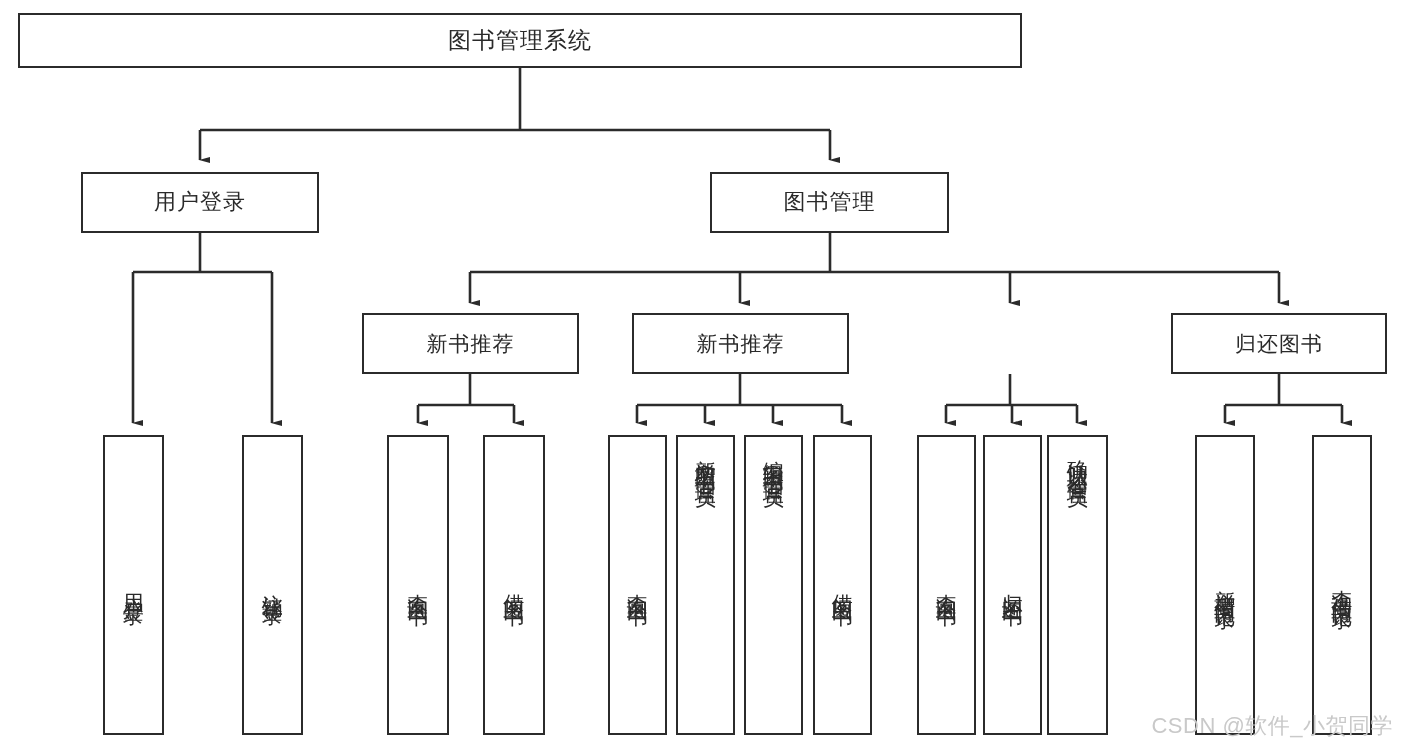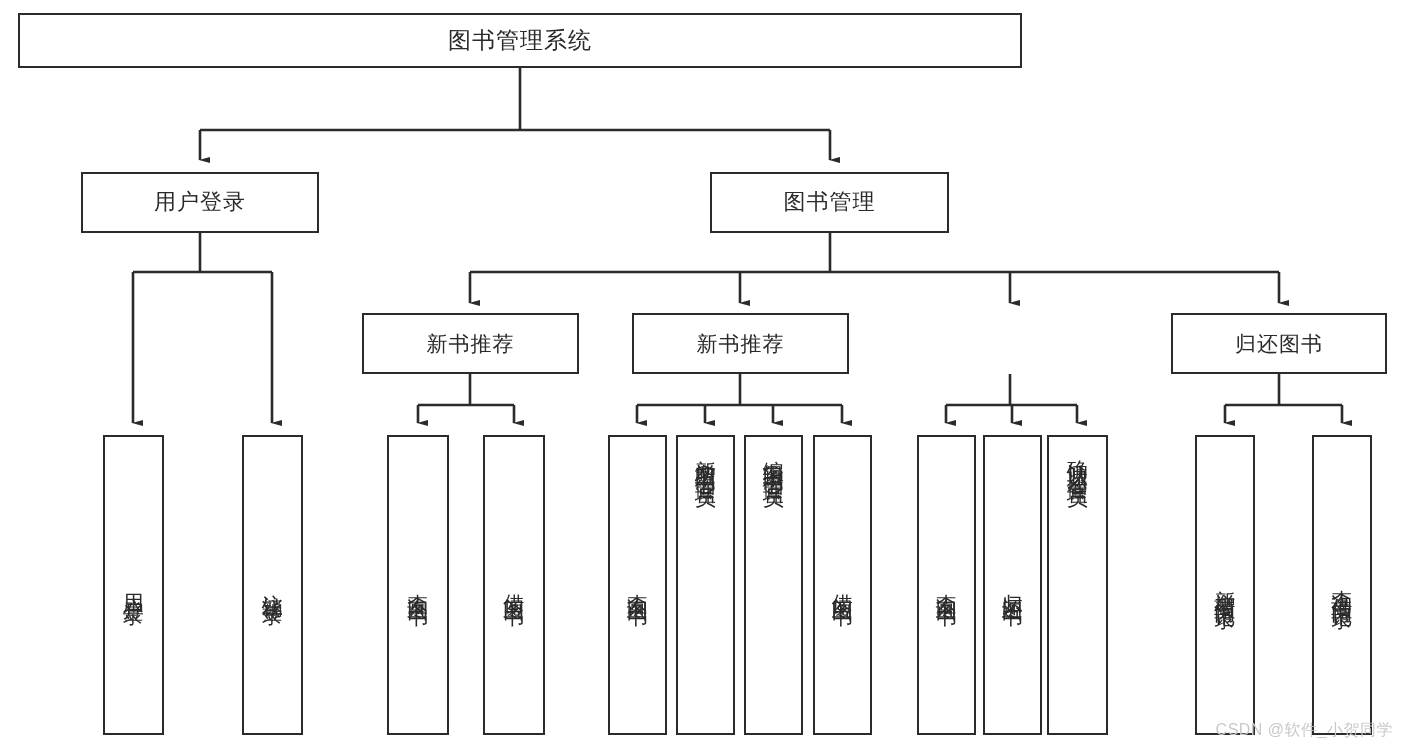--- a/index.html
+++ b/index.html
@@ -51,21 +51,21 @@
     text-align:center;
     height:auto;
     margin:0 auto;
   }
   .node.leaf.center-v{align-items:center;padding-top:0;}
 
   .watermark{
     position:absolute;
     right:12px;
     bottom:6px;
-    font-size:16px;
+    font-size:22px;
     color:#c9c9c9;
     letter-spacing:.5px;
     white-space:nowrap;
     font-family:"Liberation Sans","DejaVu Sans",sans-serif;
   }
 </style>
 </head>
 <body>
 
 <div id="canvas">

